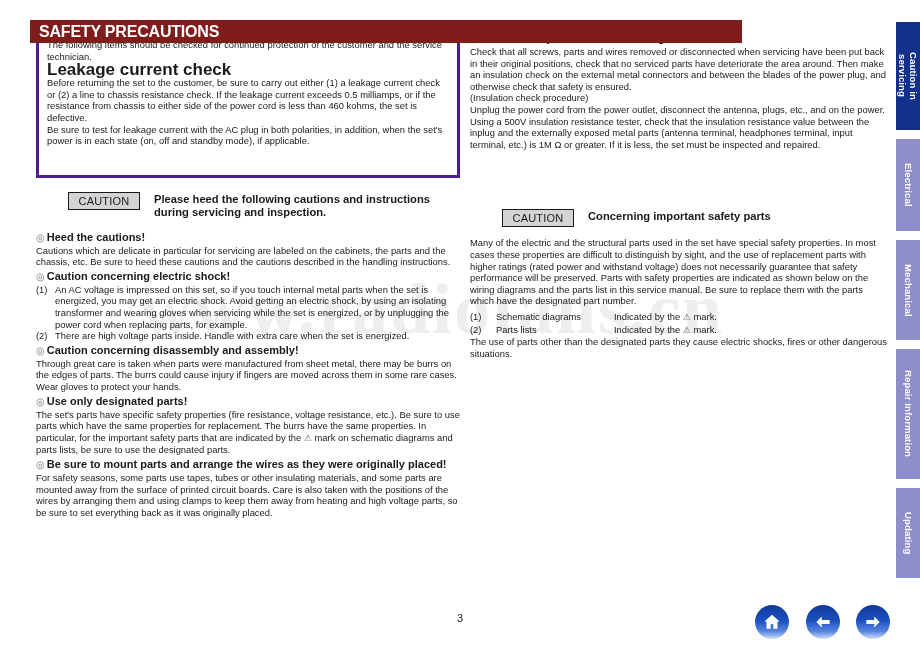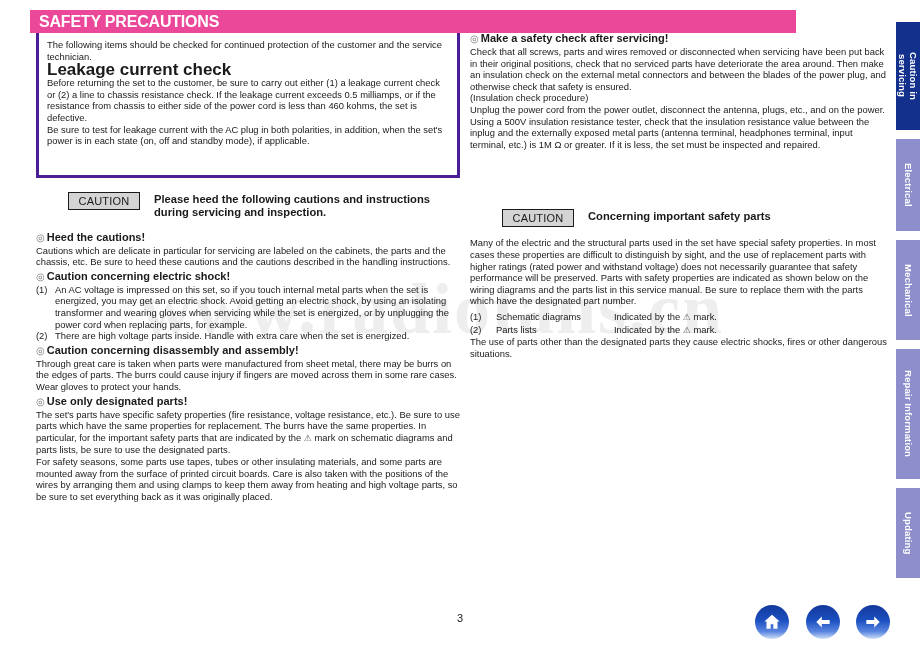--- a/index.html
+++ b/index.html
@@ -30,24 +30,24 @@
     white-space: nowrap;
     z-index: 0;
     pointer-events: none;
     user-select: none;
   }
 
   
   #page-header {
     position: absolute;
     left: 30px;
-    top: 10px;
-    width: 766px;
+    top: 20px;
+    width: 712px;
     height: 23px;
-    background: #ec4899;
+    background: #7f1d1d;
     z-index: 3;
   }
   #page-header .title {
     position: absolute;
     left: 9px;
     top: 3px;
     color: #ffffff;
     font-size: 16px;
     font-weight: bold;
     letter-spacing: -0.2px;
@@ -277,20 +277,23 @@
     </h3>
     <p class="body">Through great care is taken when parts were manufactured from sheet metal, there may be burrs on the edges of parts. The burrs could cause injury if fingers are moved across them in some rare cases. Wear gloves to protect your hands.</p>
 
     <h3 class="circ-head">
       <span class="bullet">◎</span><span>Use only designated parts!</span>
     </h3>
     <p class="body"><span>The set's parts have specific safety properties (fire resistance, voltage resistance, etc.). Be sure to use parts which have the same properties for replacement. The burrs have the same properties. In particular, for the important safety parts that are indicated by the</span>
       <span class="warn">⚠</span>
       <span>mark on schematic diagrams and parts lists, be sure to use the designated parts.</span></p>
 
+    <h3 class="circ-head">
+      <span class="bullet">◎</span><span>Be sure to mount parts and arrange the wires as they were originally placed!</span>
+    </h3>
     <p class="body">For safety seasons, some parts use tapes, tubes or other insulating materials, and some parts are mounted away from the surface of printed circuit boards. Care is also taken with the positions of the wires by arranging them and using clamps to keep them away from heating and high voltage parts, so be sure to set everything back as it was originally placed.</p>
 
   </div>
 
   <div class="col" id="col-right">
 
     <h3 class="circ-head">
       <span class="bullet">◎</span><span>Make a safety check after servicing!</span>
     </h3>
     <p class="body">Check that all screws, parts and wires removed or disconnected when servicing have been put back in their original positions, check that no serviced parts have deteriorate the area around. Then make an insulation check on the external metal connectors and between the blades of the power plug, and otherwise check that safety is ensured.</p>

